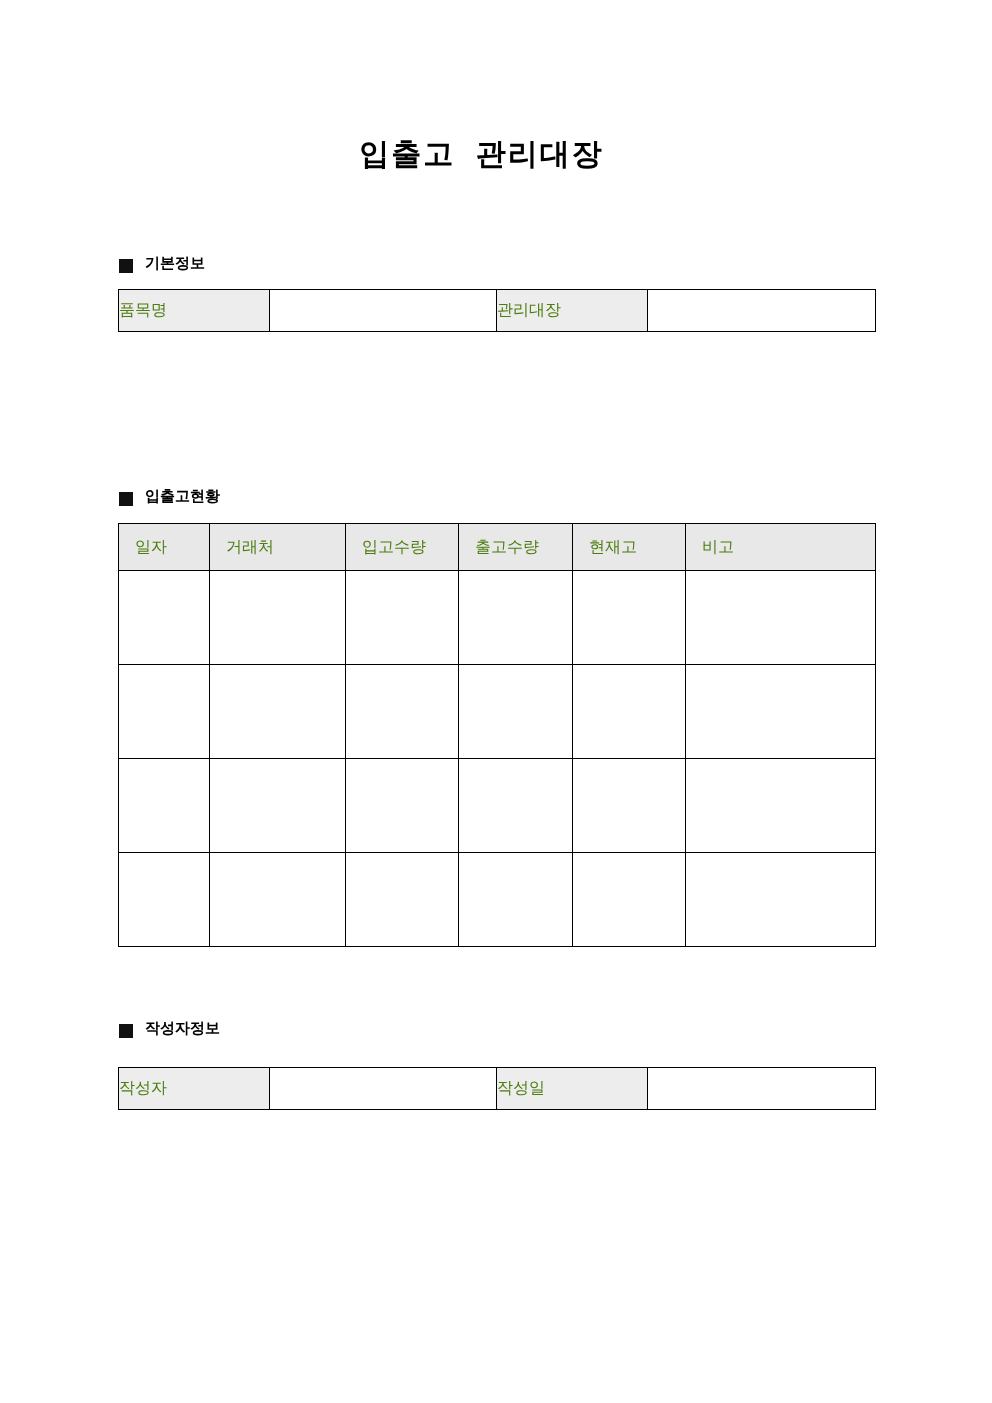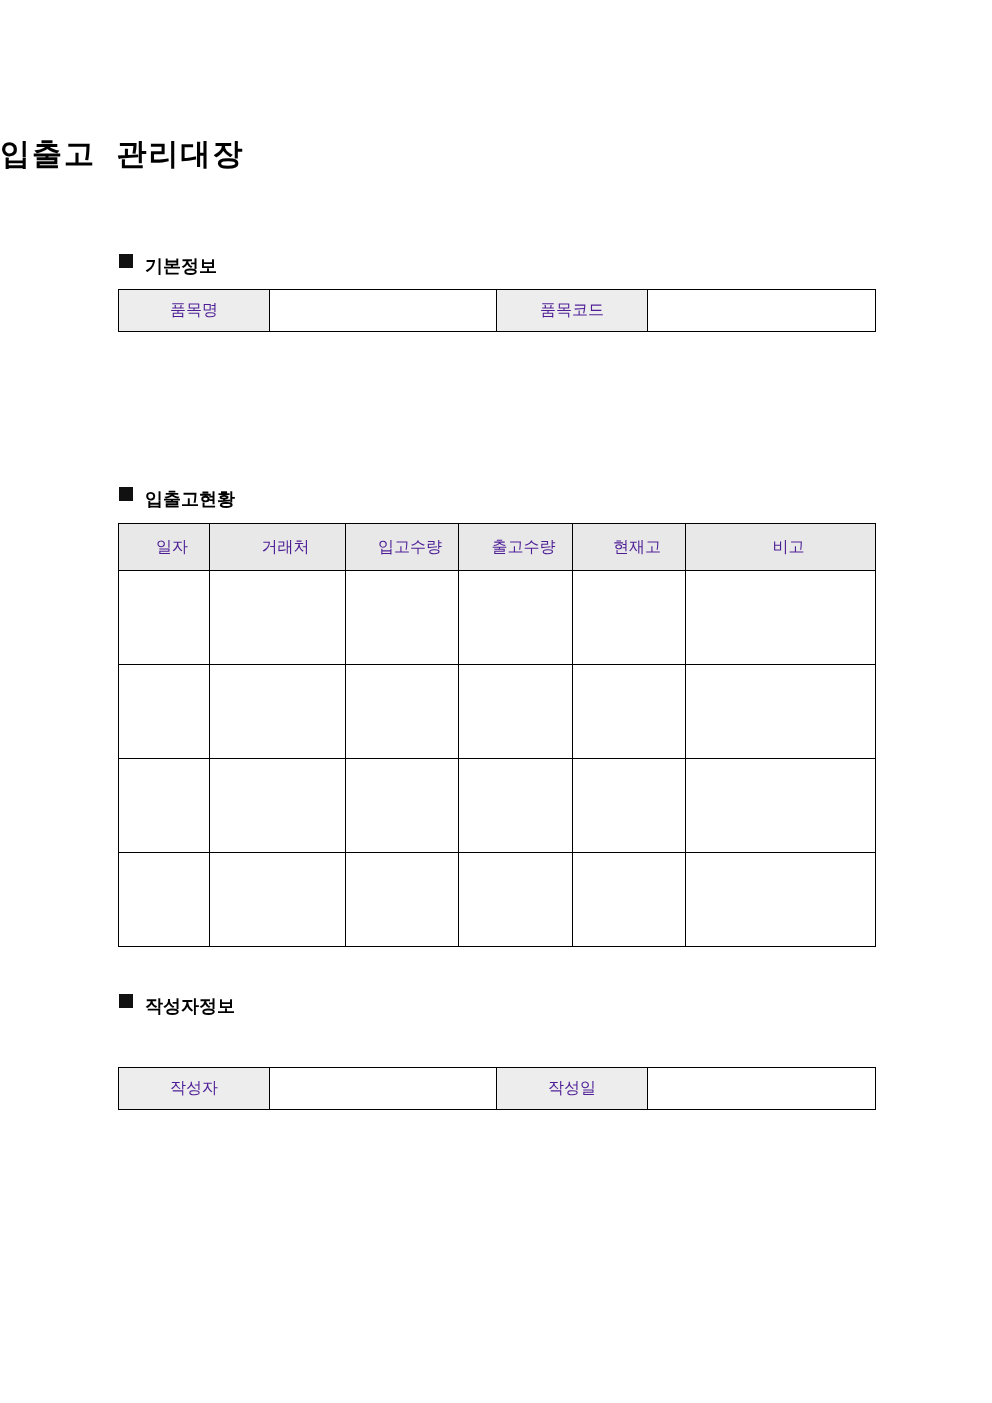--- a/index.html
+++ b/index.html
@@ -13,55 +13,56 @@
       position: relative;
       font-family: "DejaVu Sans", "Liberation Sans", sans-serif;
       color: #000;
       overflow: hidden;
     }
     .title {
       position: absolute;
       top: 134px;
       left: 0;
       width: 963px;
+      text-align: center;
       font-size: 30px;
       font-weight: bold;
       letter-spacing: 2px;
       word-spacing: 8px;
     }
     .section-head {
       position: absolute;
       left: 119px;
-      font-size: 18px;
+      font-size: 15px;
       font-weight: bold;
       display: flex;
-      align-items: flex-start;
+      align-items: flex-end;
     }
     .section-head .sq {
       display: inline-block;
       width: 14px;
       height: 14px;
       background: #111;
       margin-right: 12px;
     }
     table {
       position: absolute;
       left: 118px;
       width: 757px;
       border-collapse: collapse;
       table-layout: fixed;
     }
     td, th {
       border: 1.3px solid #000;
       font-size: 16px;
       font-weight: normal;
-      text-align: center;
+      text-align: left;
       vertical-align: middle;
       padding: 0;
-      color: #4c1d95;
+      color: #4d7c0f;
     }
     .lbl {
       background: #ededed;
     }
     .hdr {
       background: #e8e8e8;
       padding-left: 16px;
     }
     .info td { height: 41px; }
     .ledger th { height: 46px; }
@@ -81,21 +82,21 @@
   <colgroup>
     <col style="width:151px">
       <col style="width:227px">
       <col style="width:151px">
       <col style="width:228px">
   </colgroup>
   <tbody>
       <tr>
     <td class="lbl">품목명</td>
     <td></td>
-    <td class="lbl">품목코드</td>
+    <td class="lbl">관리대장</td>
     <td></td>
   </tr>
 </tbody>
   </table>
 
 <div class="section-head" style="top:487px;">
   <span class="sq"></span>
   <span>입출고현황</span>
 </div>
 
@@ -145,21 +146,21 @@
     <td></td>
     <td></td>
     <td></td>
     <td></td>
     <td></td>
     <td></td>
   </tr>
 </tbody>
   </table>
 
-<div class="section-head" style="top:994px;">
+<div class="section-head" style="top:1019px;">
   <span class="sq"></span>
   <span>작성자정보</span>
 </div>
 
 <table class="info" style="top:1054px;margin-top:13px;">
   <colgroup>
     <col style="width:151px">
       <col style="width:227px">
       <col style="width:151px">
       <col style="width:228px">

